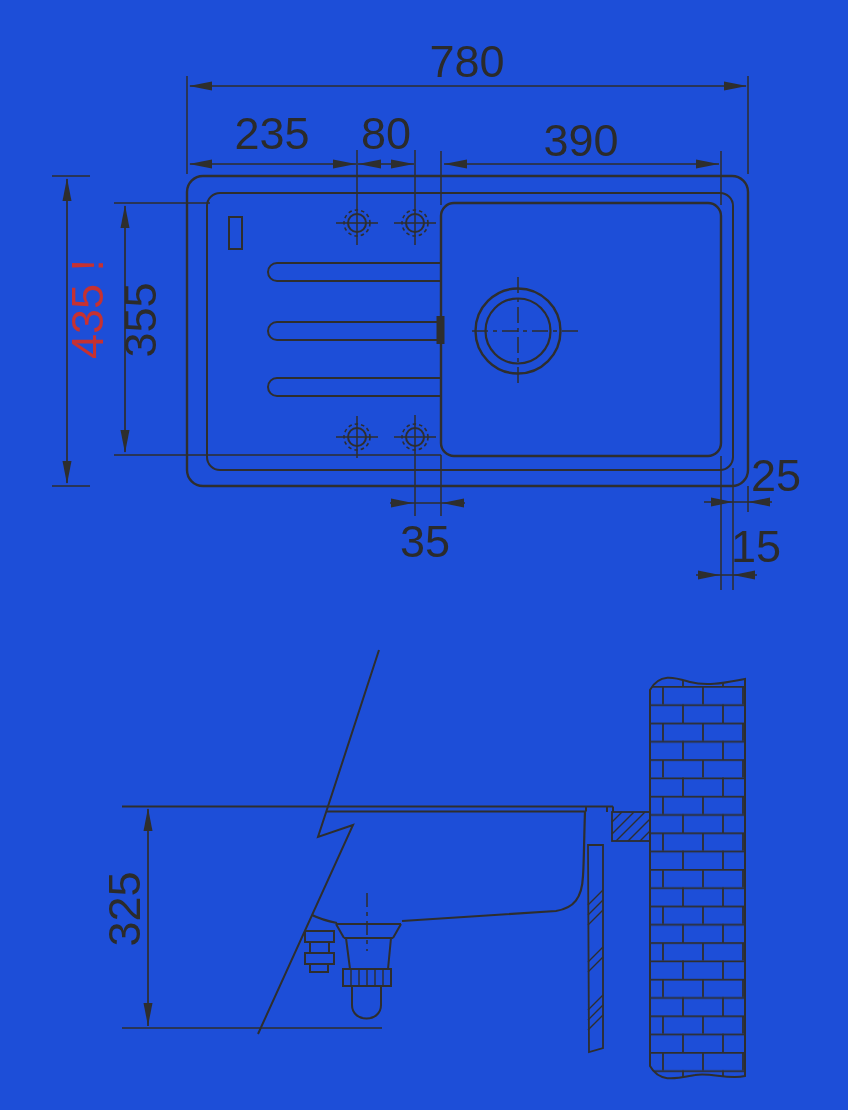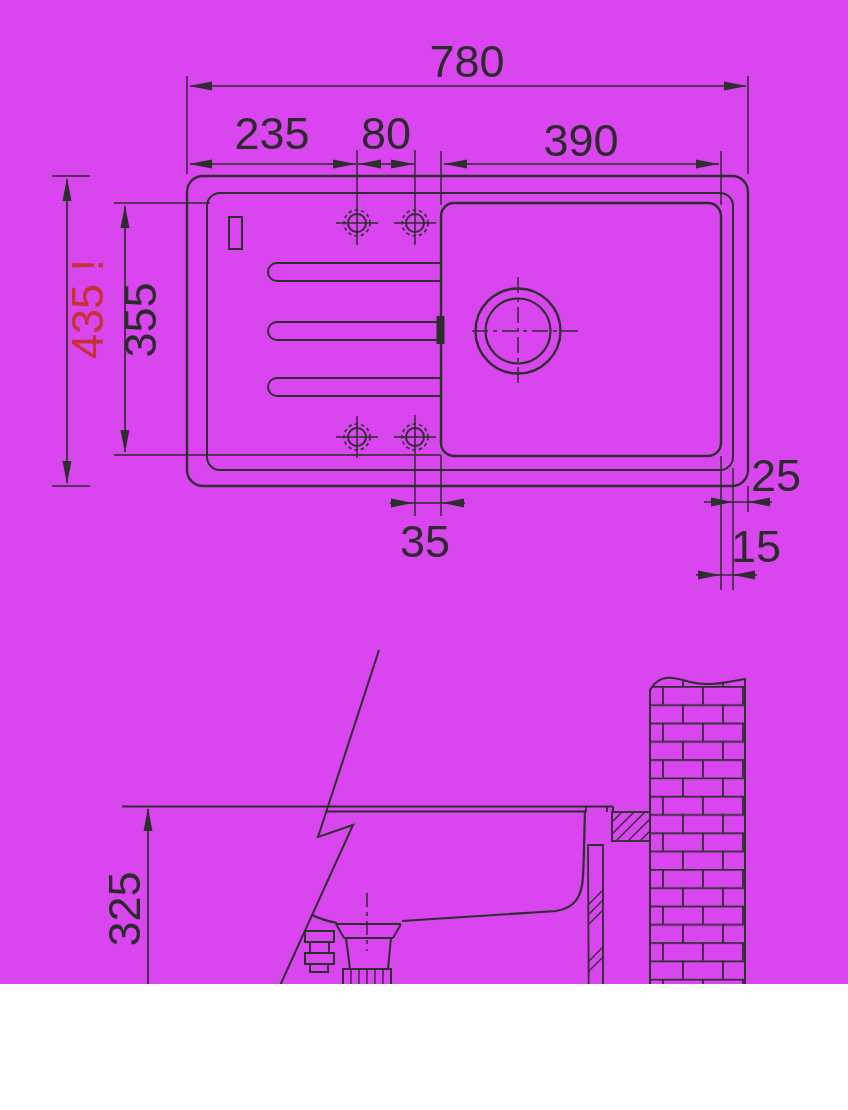--- a/index.html
+++ b/index.html
@@ -1,16 +1,16 @@
 <!DOCTYPE html>
 <html><head>
 <meta charset="utf-8">
 <style>
   html,body{margin:0;padding:0;background:#ffffff;}
-  .page{width:848px;height:984px;position:relative;background:#d946ef;overflow:hidden;}
+  .page{width:848px;height:1110px;position:relative;background:#1d4ed8;overflow:hidden;}
   svg{display:block;}
   text.dim{
     font-family:"Liberation Sans", sans-serif;
     font-size:45px;
     fill:#2b2b2b;
     text-anchor:middle;
   }
   text.dim.red{fill:#c63131;}
 </style>
 </head>

